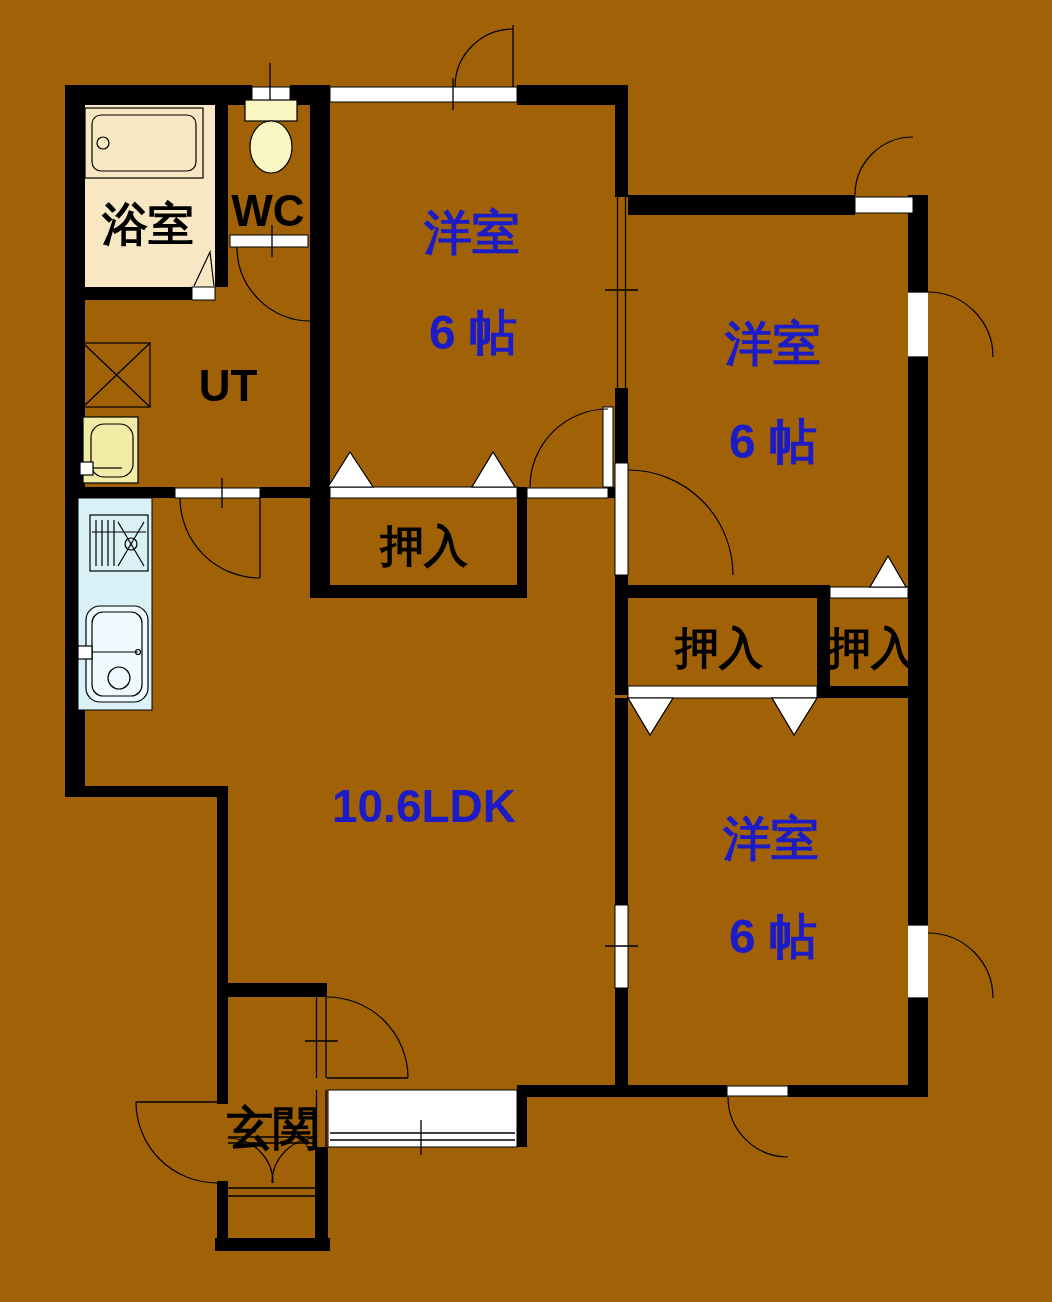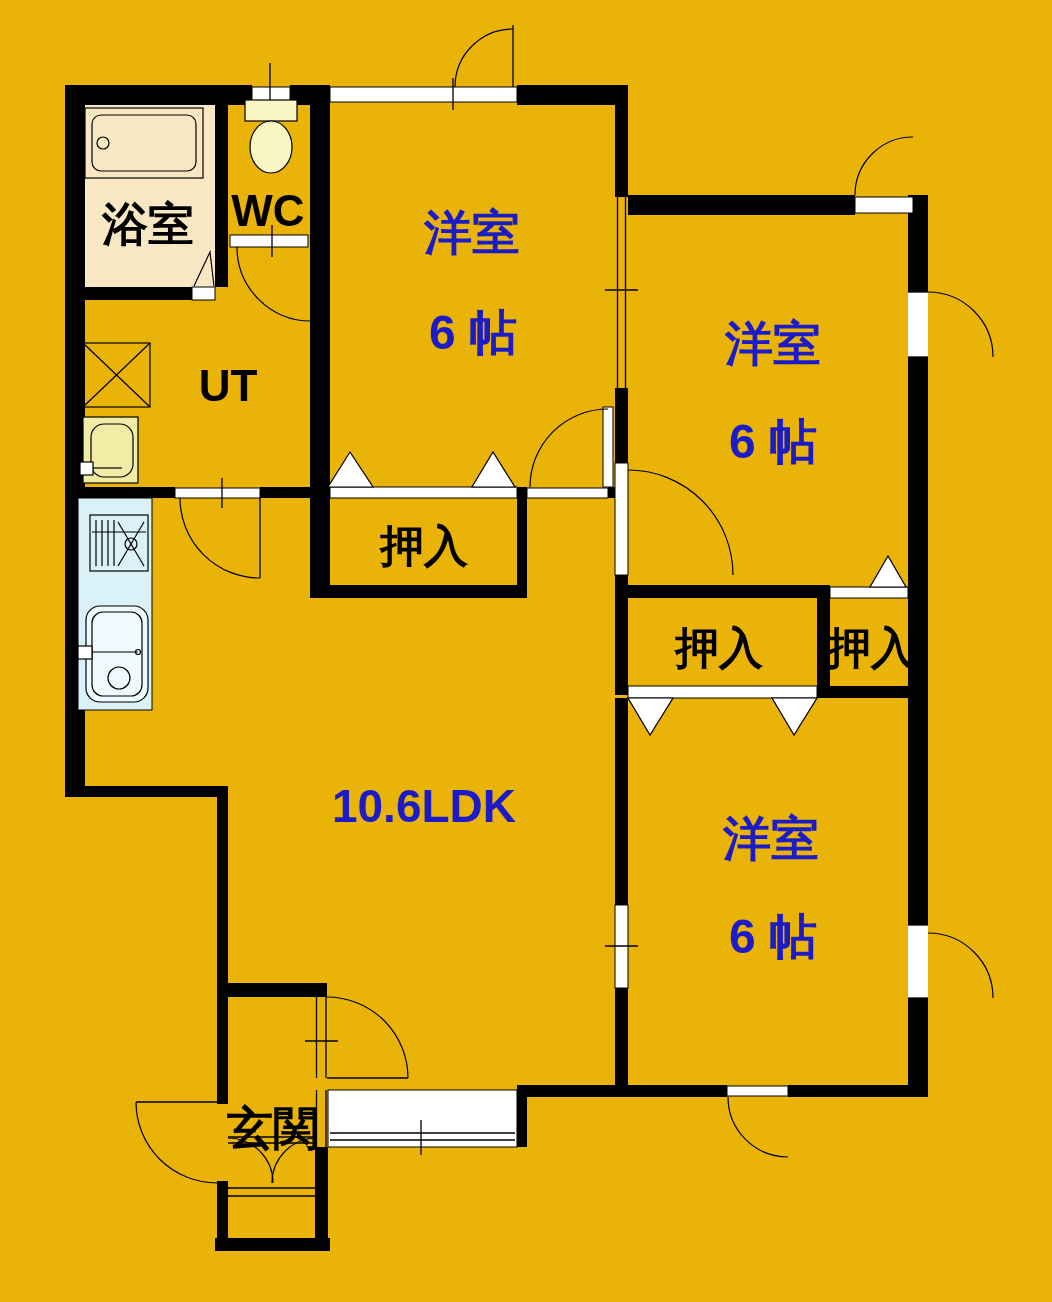--- a/index.html
+++ b/index.html
@@ -1,16 +1,16 @@
 <!DOCTYPE html>
 <html style="--wall: #000000; --blue: #1b1bc8;"><head>
 <meta charset="utf-8">
 <style>
   html,body{margin:0;padding:0;background:#ffffff;}
-  .plan-wrap{width:1052px;height:1302px;position:relative;background:#eab308;}
+  .plan-wrap{width:1052px;height:1302px;position:relative;background:#a16207;}
   svg text{font-family:"Liberation Sans","DejaVu Sans",sans-serif;}
   .wall{fill:var(--wall,#000);}
   .opening{fill:#ffffff;stroke:var(--wall,#000);stroke-width:1;}
   .opening-noborder{fill:#ffffff;}
   .thin{stroke:var(--wall,#000);stroke-width:1.3;fill:none;}
   .arc{stroke:var(--wall,#000);stroke-width:1.2;fill:none;}
   .tri{fill:#ffffff;stroke:var(--wall,#000);stroke-width:1.2;}
   .room-label{fill:var(--blue,#1b1bc8);font-weight:bold;}
   .black-label{fill:#000000;font-weight:bold;}
   .fixture-line{stroke:#000;stroke-width:1.2;fill:none;}

